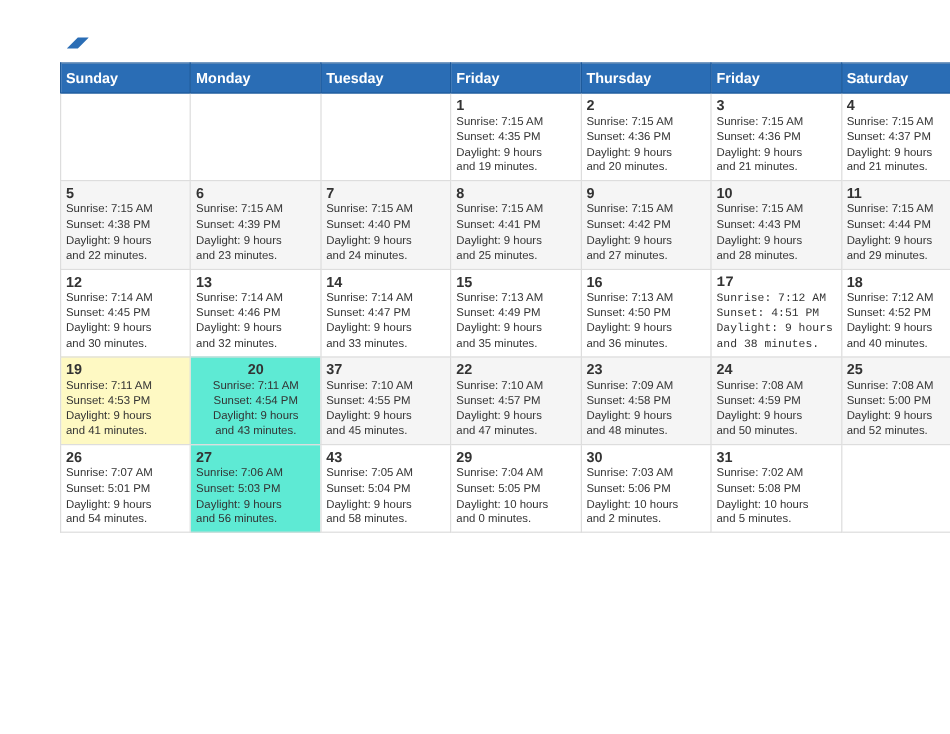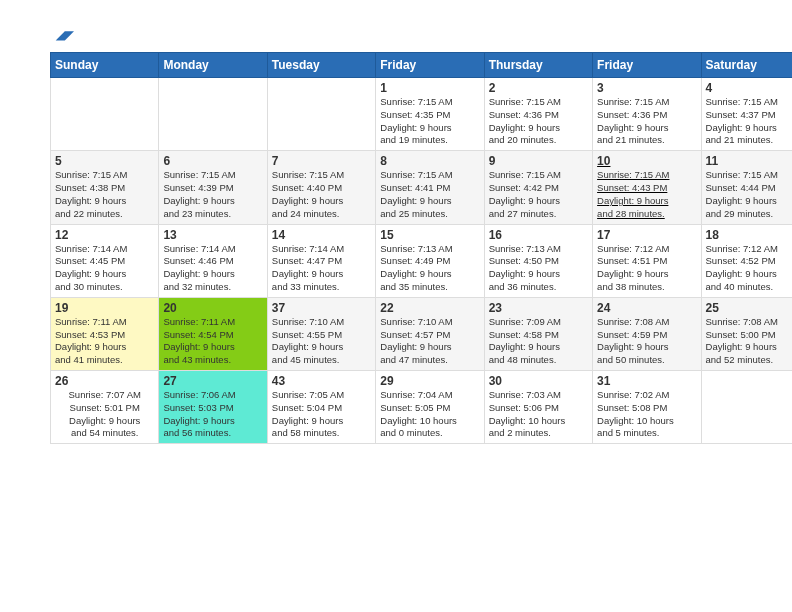--- a/index.html
+++ b/index.html
@@ -195,21 +195,21 @@
 Daylight: 9 hours
 and 25 minutes.</div>
           </td>
           <td style="background-color: rgb(245, 245, 245);">
             <span class="day-num">9</span>
             <div class="day-info" style="white-space: pre-line;">Sunrise: 7:15 AM
 Sunset: 4:42 PM
 Daylight: 9 hours
 and 27 minutes.</div>
           </td>
-          <td style="background-color: rgb(245, 245, 245); text-decoration: underline;">
+          <td style="background-color: rgb(245, 245, 245);">
             <span class="day-num">10</span>
             <div class="day-info" style="white-space: pre-line;">Sunrise: 7:15 AM
 Sunset: 4:43 PM
 Daylight: 9 hours
 and 28 minutes.</div>
           </td>
           <td style="background-color: rgb(245, 245, 245);">
             <span class="day-num">11</span>
             <div class="day-info" style="white-space: pre-line;">Sunrise: 7:15 AM
 Sunset: 4:44 PM
@@ -246,21 +246,21 @@
 Daylight: 9 hours
 and 35 minutes.</div>
           </td>
           <td style="background-color: rgb(255, 255, 255);">
             <span class="day-num">16</span>
             <div class="day-info" style="white-space: pre-line;">Sunrise: 7:13 AM
 Sunset: 4:50 PM
 Daylight: 9 hours
 and 36 minutes.</div>
           </td>
-          <td style="background-color: rgb(255, 255, 255);">
+          <td style="background-color: rgb(255, 255, 255); font-family: Liberation Mono, monospace;">
             <span class="day-num">17</span>
             <div class="day-info" style="white-space: pre-line;">Sunrise: 7:12 AM
 Sunset: 4:51 PM
 Daylight: 9 hours
 and 38 minutes.</div>
           </td>
           <td style="background-color: rgb(255, 255, 255);">
             <span class="day-num">18</span>
             <div class="day-info" style="white-space: pre-line;">Sunrise: 7:12 AM
 Sunset: 4:52 PM
@@ -269,21 +269,21 @@
           </td>
         </tr>
         <tr>
           <td style="background-color: #fef9c3;">
             <span class="day-num">19</span>
             <div class="day-info" style="white-space: pre-line;">Sunrise: 7:11 AM
 Sunset: 4:53 PM
 Daylight: 9 hours
 and 41 minutes.</div>
           </td>
-          <td style="background-color: #84cc16;">
+          <td style="background-color: #5eead4; text-align: center;">
             <span class="day-num">20</span>
             <div class="day-info" style="white-space: pre-line;">Sunrise: 7:11 AM
 Sunset: 4:54 PM
 Daylight: 9 hours
 and 43 minutes.</div>
           </td>
           <td style="background-color: rgb(245, 245, 245);">
             <span class="day-num">37</span>
             <div class="day-info" style="white-space: pre-line;">Sunrise: 7:10 AM
 Sunset: 4:55 PM
@@ -315,21 +315,21 @@
             <span class="day-num">25</span>
             <div class="day-info" style="white-space: pre-line;">Sunrise: 7:08 AM
 Sunset: 5:00 PM
 Daylight: 9 hours
 and 52 minutes.</div>
           </td>
         </tr>
         <tr>
           <td style="background-color: rgb(255, 255, 255);">
             <span class="day-num">26</span>
-            <div class="day-info" style="white-space: pre-line; text-align: center;">Sunrise: 7:07 AM
+            <div class="day-info" style="white-space: pre-line;">Sunrise: 7:07 AM
 Sunset: 5:01 PM
 Daylight: 9 hours
 and 54 minutes.</div>
           </td>
           <td style="background-color: #5eead4;">
             <span class="day-num">27</span>
             <div class="day-info" style="white-space: pre-line;">Sunrise: 7:06 AM
 Sunset: 5:03 PM
 Daylight: 9 hours
 and 56 minutes.</div>

